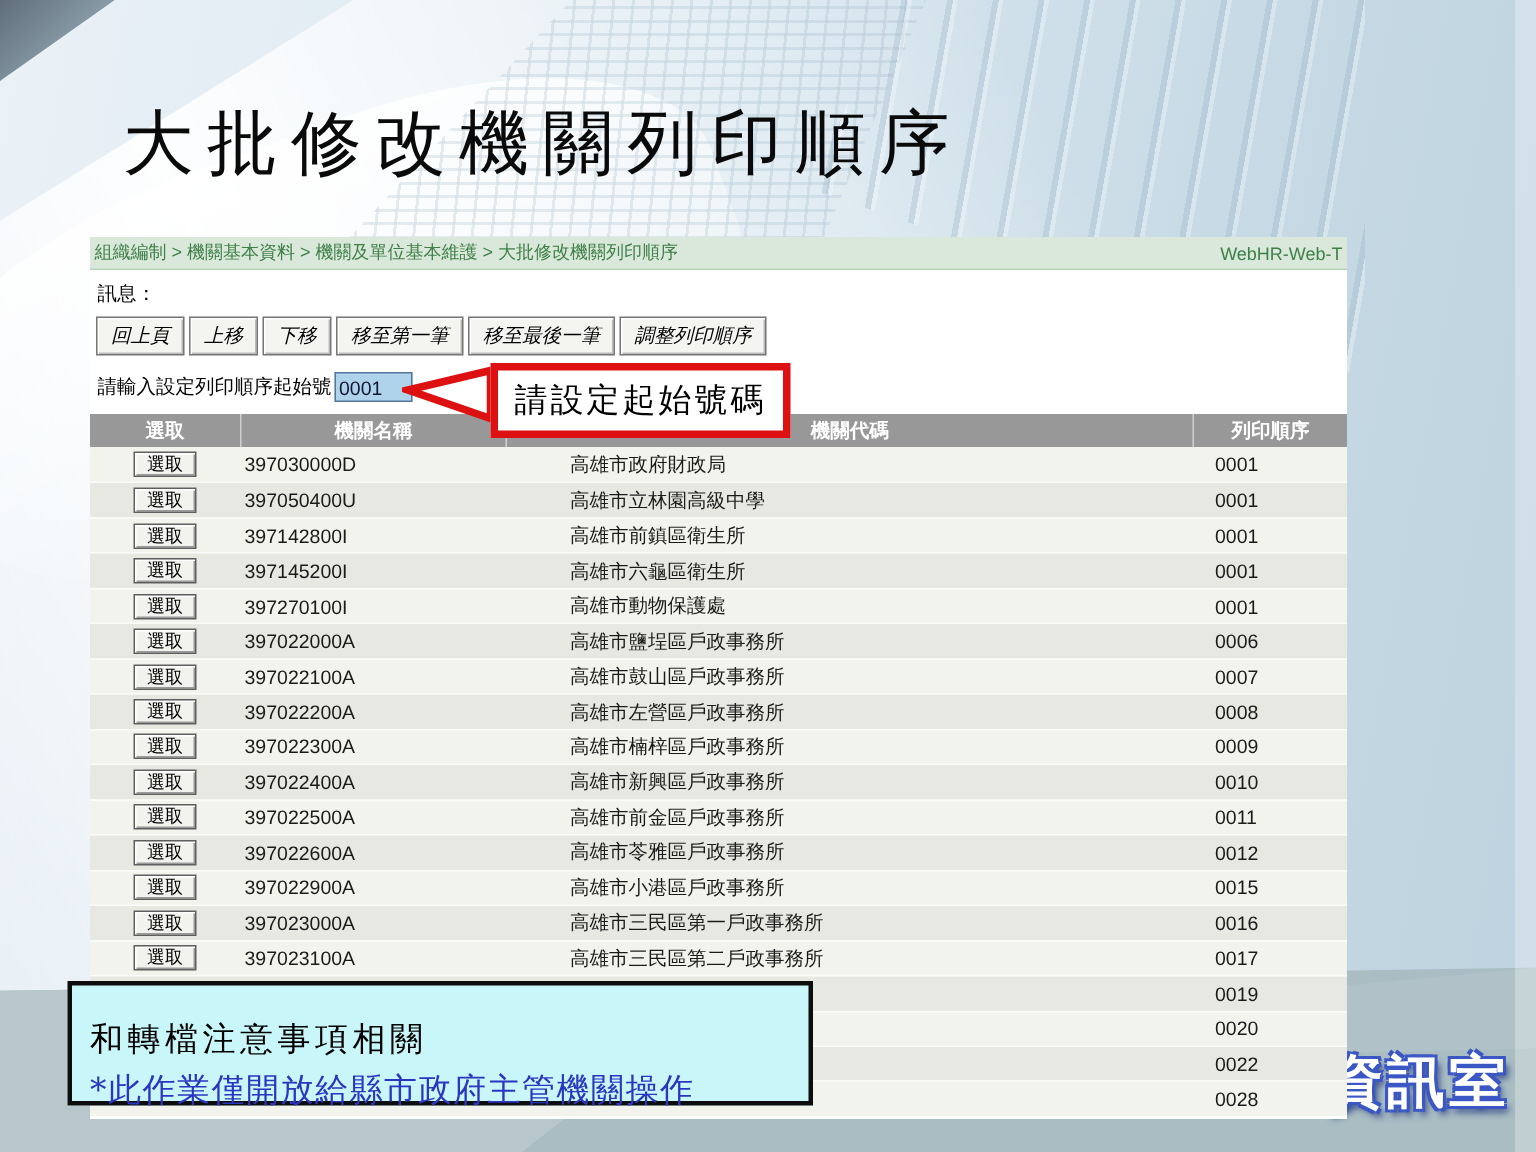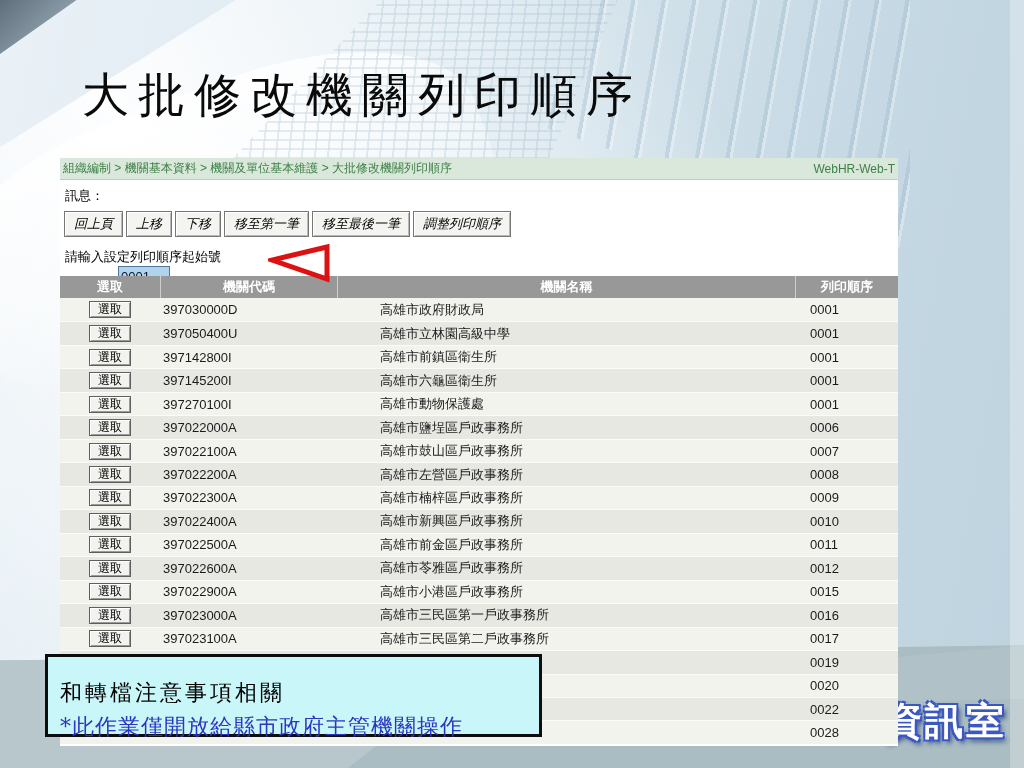--- a/index.html
+++ b/index.html
@@ -43,21 +43,21 @@
       2px 2px 0 var(--logo-blue),3px 4px 5px #24387e;}
   
   .panel{position:absolute;z-index:2;left:60px;top:158px;width:838px;height:588px;background:#fff;}
   .crumb-bar{position:absolute;left:0;top:0;width:838px;height:22px;background:#d9e8da;
     border-bottom:1px solid #b9d2ba;display:flex;justify-content:space-between;align-items:center;
     font-size:12px;color:var(--crumb-green);padding:0 3px;box-sizing:border-box;overflow:hidden;white-space:nowrap;}
   .msg{position:absolute;left:5px;top:29px;font-size:13px;color:#000;}
   .toolbar{position:absolute;left:4px;top:53px;display:flex;gap:3px;}
   .tbtn{font-family:"Liberation Sans",sans-serif;font-size:13px;color:#000;padding:3px 9px;
     background:#f4f4f1;border:1px solid #767676;box-shadow:inset 1px 1px 0 #fff,inset -1px -1px 0 #b9b9b9;cursor:pointer;font-style:italic;}
-  .input-row{position:absolute;left:5px;top:90px;display:flex;align-items:center;font-size:13px;color:#000;flex-direction:column;}
+  .input-row{position:absolute;left:5px;top:90px;display:flex;align-items:center;font-size:13px;color:#000;}
   .start-input{width:46px;height:18px;margin-left:2px;border:1px solid #53769b;background:var(--sel-bg);
     font-family:"Liberation Sans",sans-serif;font-size:13px;color:#101830;padding:0 2px;}
   
   .thead,.trow{display:grid;grid-template-columns:100px 177px 458px 103px;align-items:center;box-sizing:border-box;}
   .thead{position:absolute;left:0;top:118px;width:838px;height:22px;background:var(--head-bg);
     color:#fff;font-size:13px;font-weight:bold;text-align:center;}
   .th+.th{border-left:1px solid #cfcfcf;height:100%;display:flex;align-items:center;justify-content:center;}
   .tbody{position:absolute;left:0;top:140px;width:838px;}
   .trow{width:838px;height:23.47px;font-size:13px;color:#1a1a1a;}
   .trow.odd{background:#f3f3ee;}
@@ -116,22 +116,22 @@
         <button class="tbtn">調整列印順序</button>
       </div>
 
     <div class="input-row">
       <span>請輸入設定列印順序起始號</span>
       <input class="start-input" readonly="" value="0001" style="">
     </div>
 
     <div class="thead">
         <div class="th">選取</div>
+        <div class="th">機關名稱</div>
         <div class="th">機關代碼</div>
-        <div class="th">機關名稱</div>
         <div class="th">列印順序</div>
       </div>
     <div class="tbody">
         <div class="trow odd">
           <div class="td td0">
             <button class="selbtn">選取</button>
           </div>
           <div class="td td1">397030000D</div>
           <div class="td td2">高雄市政府財政局</div>
           <div class="td td3">0001</div>
@@ -273,19 +273,22 @@
           <div class="td td1"></div>
           <div class="td td2"></div>
           <div class="td td3">0028</div>
         </div>
       </div>
   </div>
 
   <svg class="callout-arrow" width="62" height="40">
     <polygon points="59,3 4,16 59,35" fill="#ffffff" stroke="#dd1111" stroke-width="5"></polygon>
   </svg>
+  <div class="callout">
+    <span class="callout-text">請設定起始號碼</span>
+  </div>
 
   <div class="note-box">
     <div class="note-line1">和轉檔注意事項相關</div>
     <div class="note-line2">*此作業僅開放給縣市政府主管機關操作</div>
   </div>
 
 </div>
 
 </body></html>

